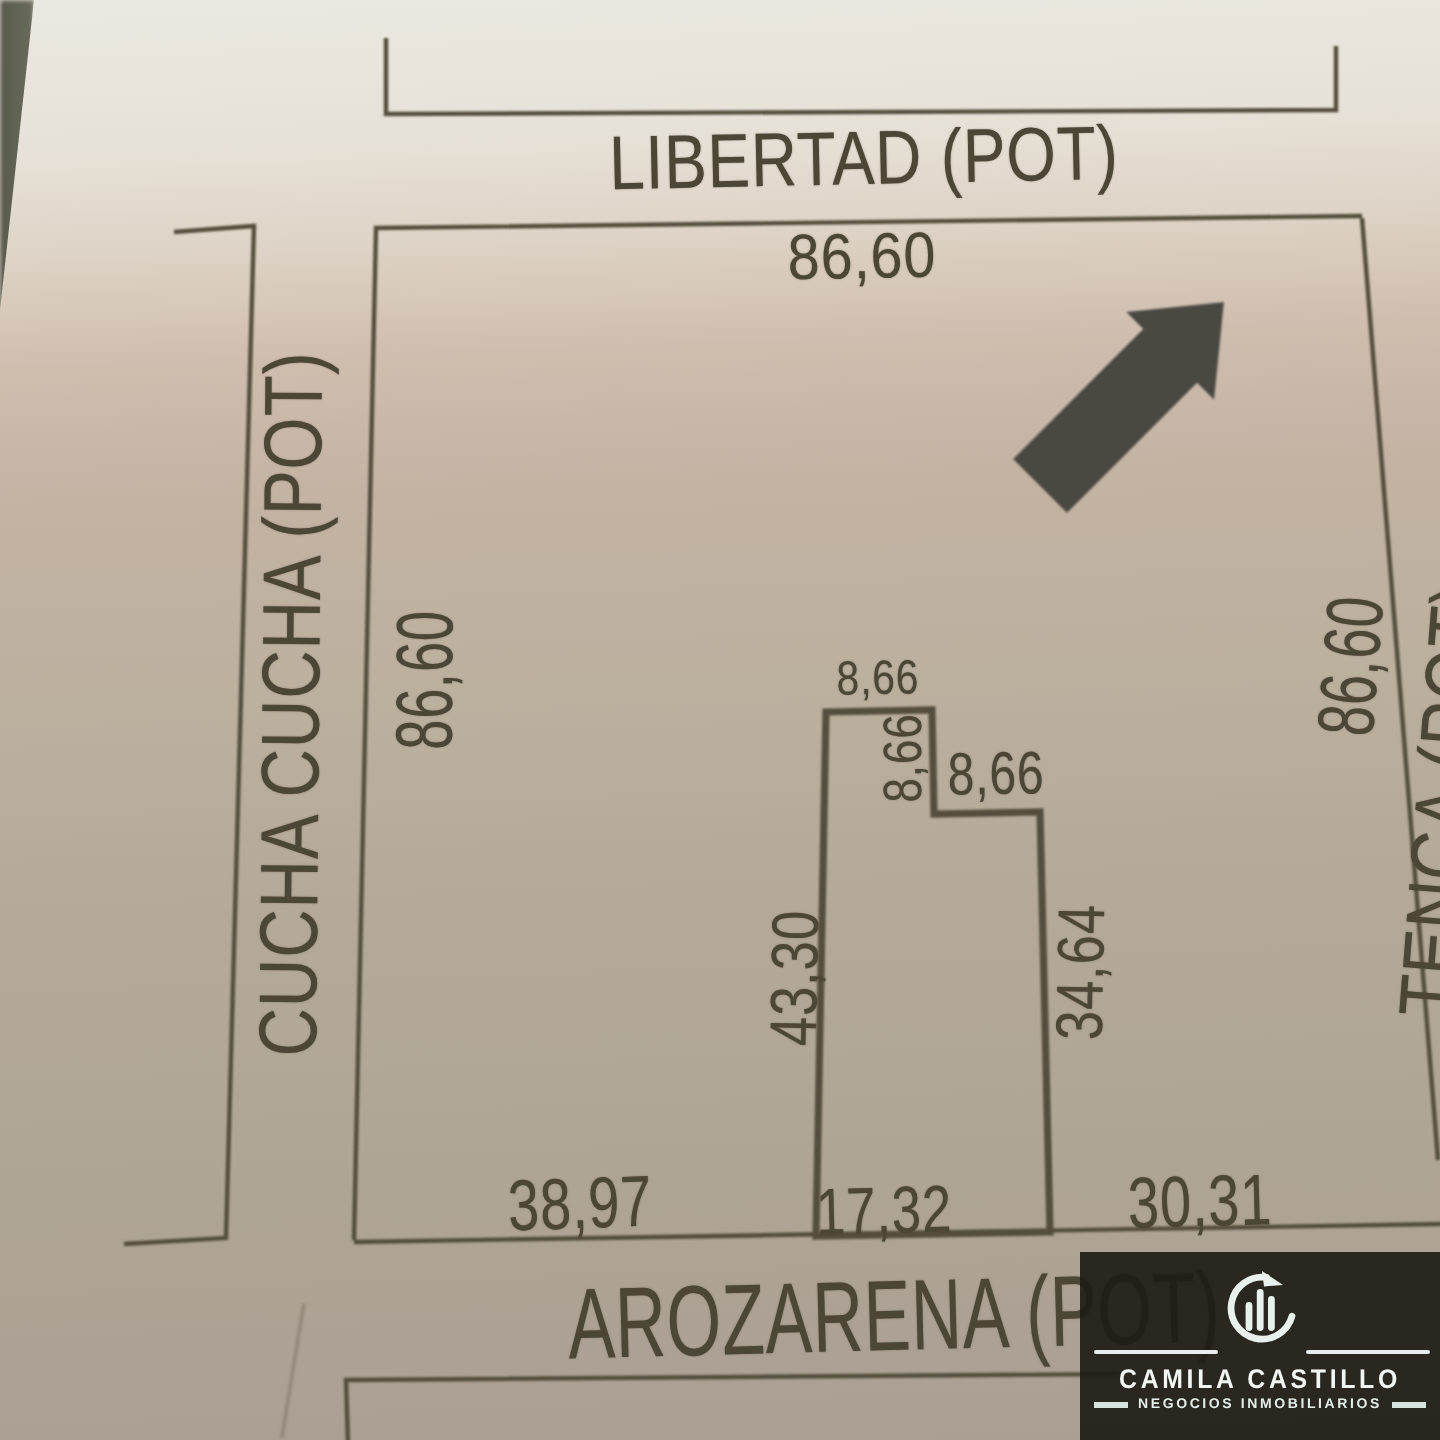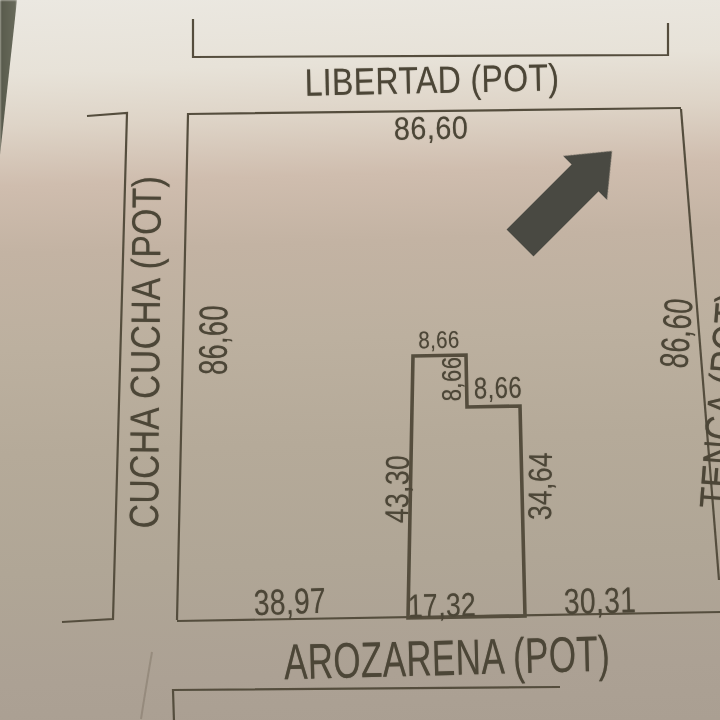--- a/index.html
+++ b/index.html
@@ -96,14 +96,31 @@
   <span class="lbl" style="left:540px;top:486px;font-size:33px;transform:translate(-50%,-50%) rotate(-89deg) scaleX(0.8);">34,64</span>
 
   <span class="lbl" style="left:442px;top:605px;font-size:33px;transform:translate(-50%,-50%) rotate(-1.5deg) scaleX(0.8);">17,32</span>
 
   <span class="lbl" style="left:290px;top:602px;font-size:36px;transform:translate(-50%,-50%) rotate(-2deg) scaleX(0.78);">38,97</span>
 
   <span class="lbl" style="left:600px;top:601px;font-size:36px;transform:translate(-50%,-50%) rotate(-1.5deg) scaleX(0.78);">30,31</span>
 
   <span class="lbl" style="left:447px;top:658px;font-size:50px;transform:translate(-50%,-50%) rotate(-1.5deg) scaleX(0.7);">AROZARENA (POT)</span>
 
+  <div class="logo">
+    <svg class="mono" width="50" height="50" viewBox="-25 -25 50 50">
+      <path d="M 2.2,-15.3 A 15.5,15.5 0 1 0 15,4.1" fill="none" stroke="#e9f1ed" stroke-width="3.4" stroke-linecap="round"></path>
+      <polygon points="0,-18.5 10.5,-11.5 1,-10.8" fill="#e9f1ed"></polygon>
+      <rect x="-8.2" y="-3" width="3.4" height="14.5" rx="1.7" fill="#e9f1ed"></rect>
+      <rect x="-2.6" y="-9.5" width="3.4" height="21" rx="1.7" fill="#e9f1ed"></rect>
+      <rect x="3" y="-6" width="3.4" height="17.5" rx="1.7" fill="#e9f1ed"></rect>
+    </svg>
+    <div class="flank flank-l"></div>
+    <div class="flank flank-r"></div>
+    <div class="brand">CAMILA CASTILLO</div>
+    <div class="tagline-row">
+      <span class="dash"></span>
+      <span class="tagline">NEGOCIOS INMOBILIARIOS</span>
+      <span class="dash"></span>
+    </div>
+  </div>
 
 </div>
 
 </body></html>

